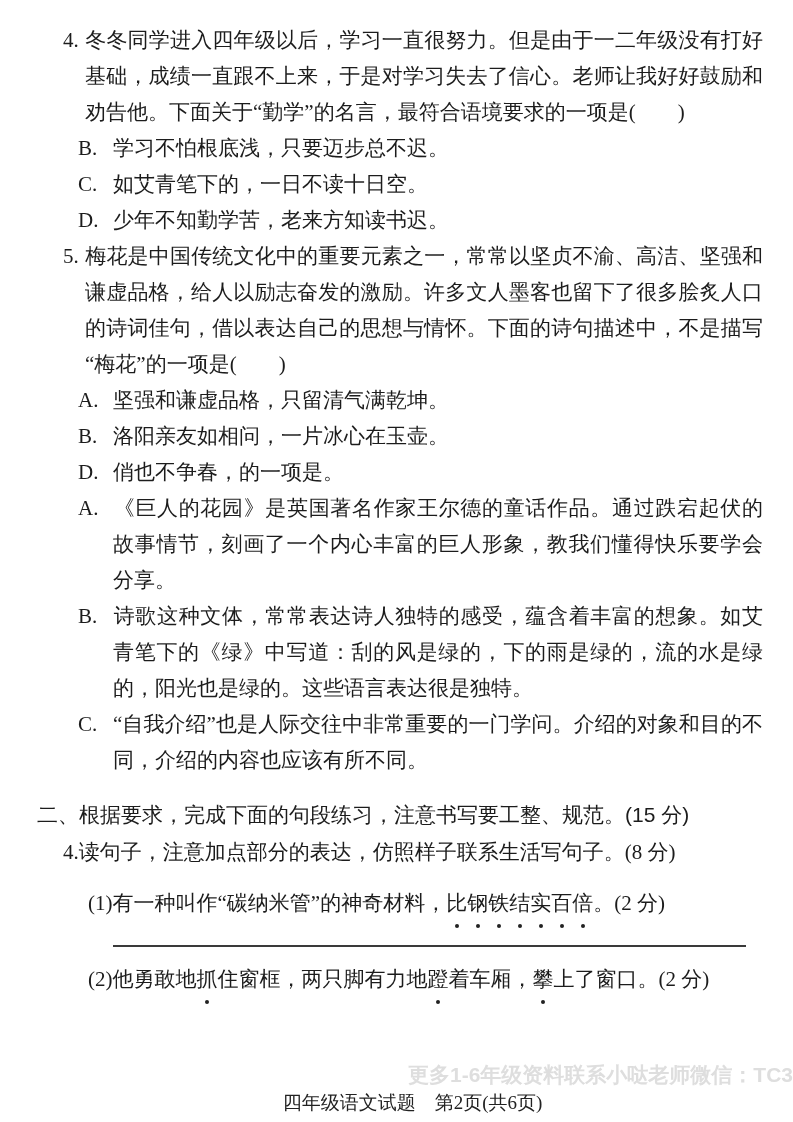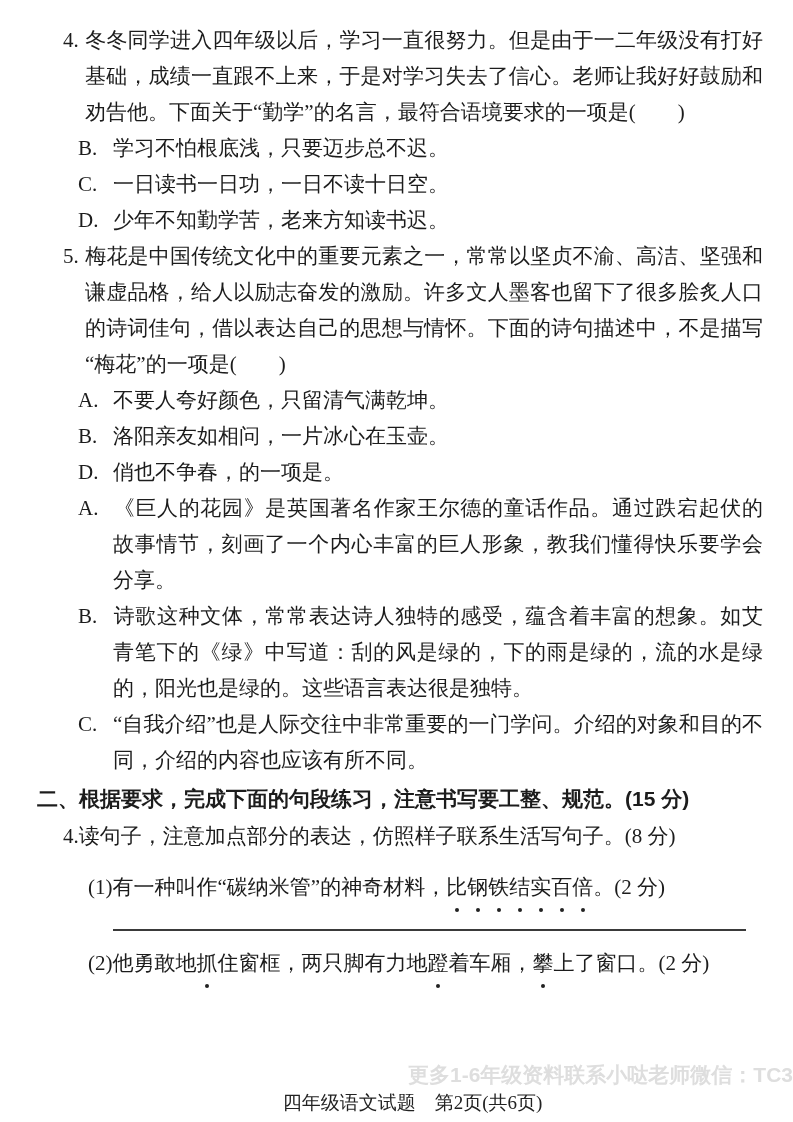--- a/index.html
+++ b/index.html
@@ -24,23 +24,23 @@
   }
   
   .stem{padding-left:22px;text-indent:-22px;}
   .qnum{display:inline-block;width:22px;text-indent:0;}
   
   .option{margin-left:15px;padding-left:35px;text-indent:-35px;}
   .opt-label{display:inline-block;width:35px;text-indent:0;}
   
   .sec-heading{
     margin-left:-26px;
-    margin-top:3px;
+    margin-top:19px;
     font-family:"Liberation Sans","DejaVu Sans",sans-serif;
-    font-weight:bold;
+    font-weight:normal;
   }
   .sub-lead{margin-top:1px;}
   .sub-item{margin-left:25px;margin-top:15px;}
   .answer-line{
     margin:24px 0 0 50px;
     width:633px;
     height:0;
     border-bottom:2px solid #3a3a3a;
   }
   .item2{margin-top:14px;}
@@ -75,27 +75,27 @@
 </style>
 </head>
 <body>
 
 <div class="page">
   <main class="content">
 
     <section>
       <p class="stem"><span class="qnum">4.</span><span>冬冬同学进入四年级以后，学习一直很努力。但是由于一二年级没有打好基础，成绩一直跟不上来，于是对学习失去了信心。老师让我好好鼓励和劝告他。下面关于“勤学”的名言，最符合语境要求的一项是(　　)</span></p>
       <p class="option"><span class="opt-label">B.</span><span>学习不怕根底浅，只要迈步总不迟。</span></p>
-      <p class="option"><span class="opt-label">C.</span><span>一日读书一日功，一日不读十日空。</span></p>
+      <p class="option"><span class="opt-label">C.</span><span>如艾青笔下的，一日不读十日空。</span></p>
       <p class="option"><span class="opt-label">D.</span><span>少年不知勤学苦，老来方知读书迟。</span></p>
     </section>
 
     <section>
       <p class="stem"><span class="qnum">5.</span><span>梅花是中国传统文化中的重要元素之一，常常以坚贞不渝、高洁、坚强和谦虚品格，给人以励志奋发的激励。许多文人墨客也留下了很多脍炙人口的诗词佳句，借以表达自己的思想与情怀。下面的诗句描述中，不是描写“梅花”的一项是(　　)</span></p>
-      <p class="option"><span class="opt-label">A.</span><span>不要人夸好颜色，只留清气满乾坤。</span></p>
+      <p class="option"><span class="opt-label">A.</span><span>坚强和谦虚品格，只留清气满乾坤。</span></p>
       <p class="option"><span class="opt-label">B.</span><span>洛阳亲友如相问，一片冰心在玉壶。</span></p>
       <p class="option"><span class="opt-label">D.</span><span>俏也不争春，的一项是。</span></p>
     </section>
 
     <section>
       <p class="option"><span class="opt-label">A.</span><span>《巨人的花园》是英国著名作家王尔德的童话作品。通过跌宕起伏的故事情节，刻画了一个内心丰富的巨人形象，教我们懂得快乐要学会分享。</span></p>
       <p class="option"><span class="opt-label">B.</span><span>诗歌这种文体，常常表达诗人独特的感受，蕴含着丰富的想象。如艾青笔下的《绿》中写道：刮的风是绿的，下的雨是绿的，流的水是绿的，阳光也是绿的。这些语言表达很是独特。</span></p>
       <p class="option"><span class="opt-label">C.</span><span>“自我介绍”也是人际交往中非常重要的一门学问。介绍的对象和目的不同，介绍的内容也应该有所不同。</span></p>
     </section>
 

